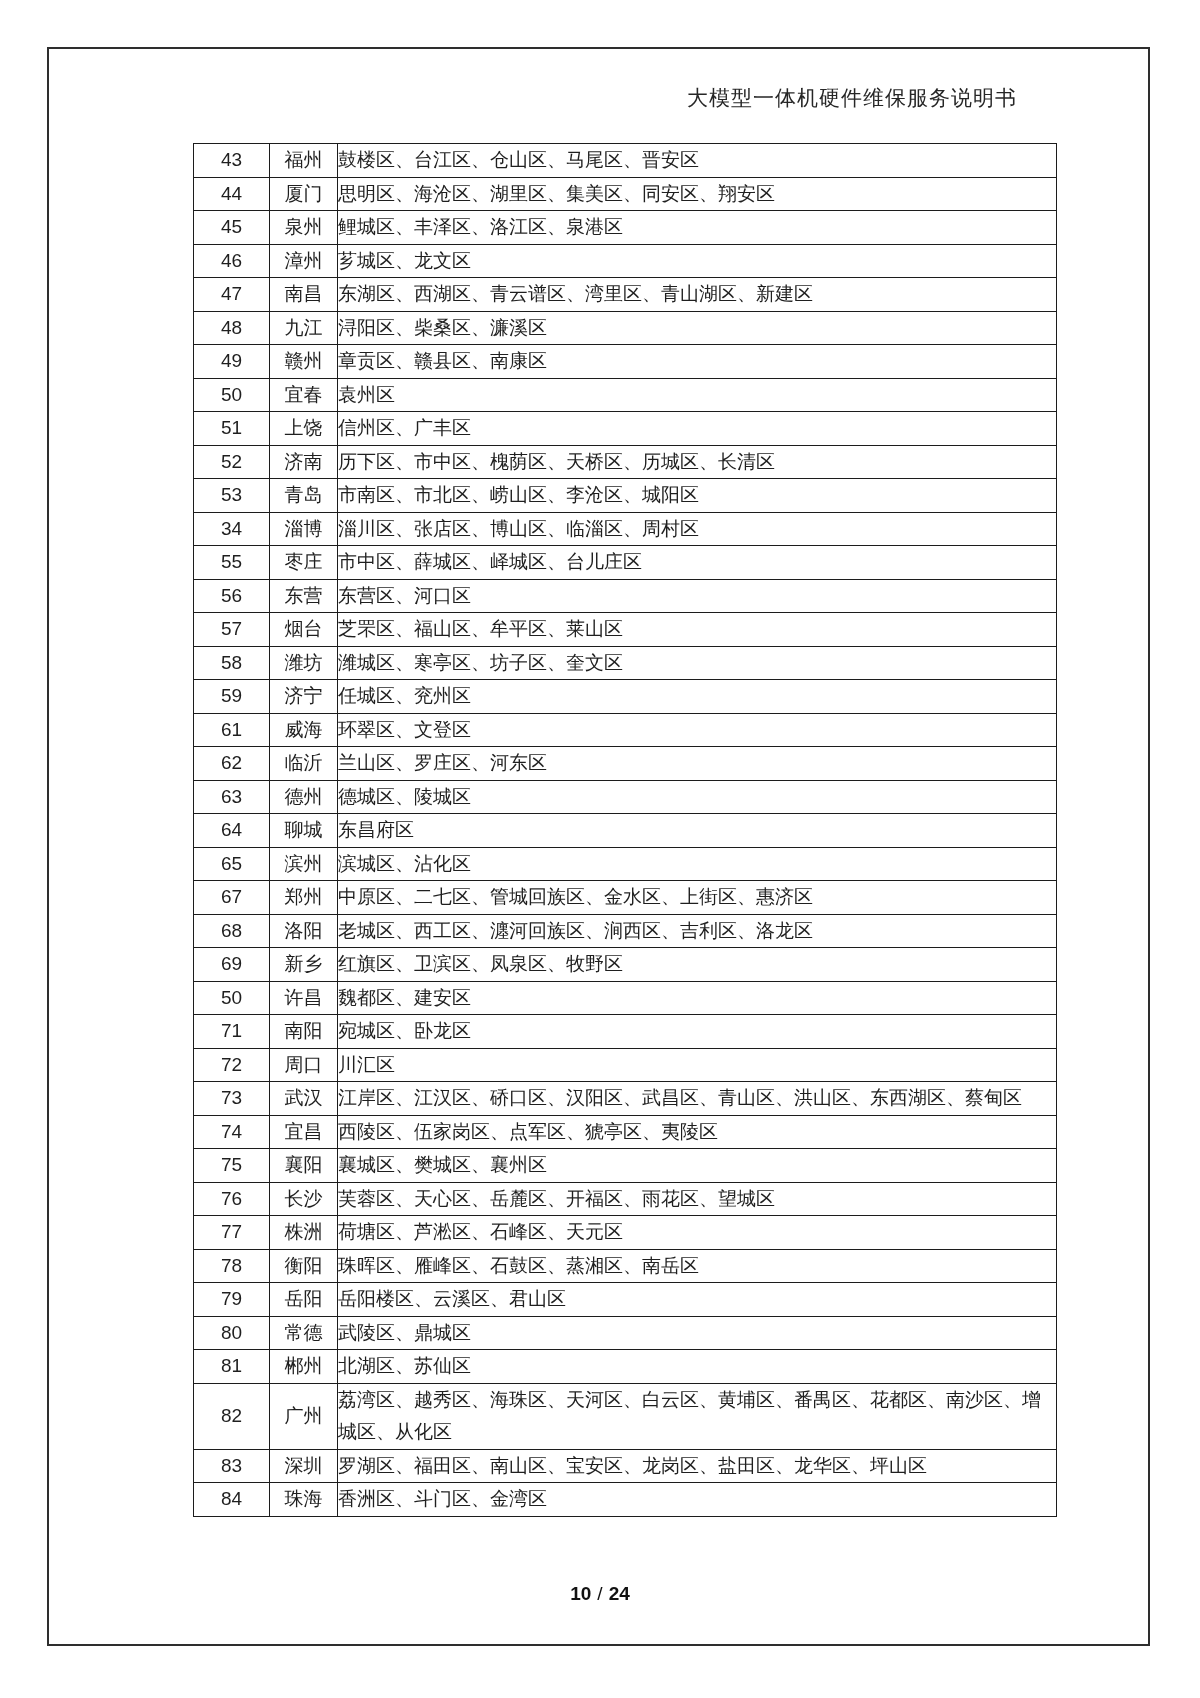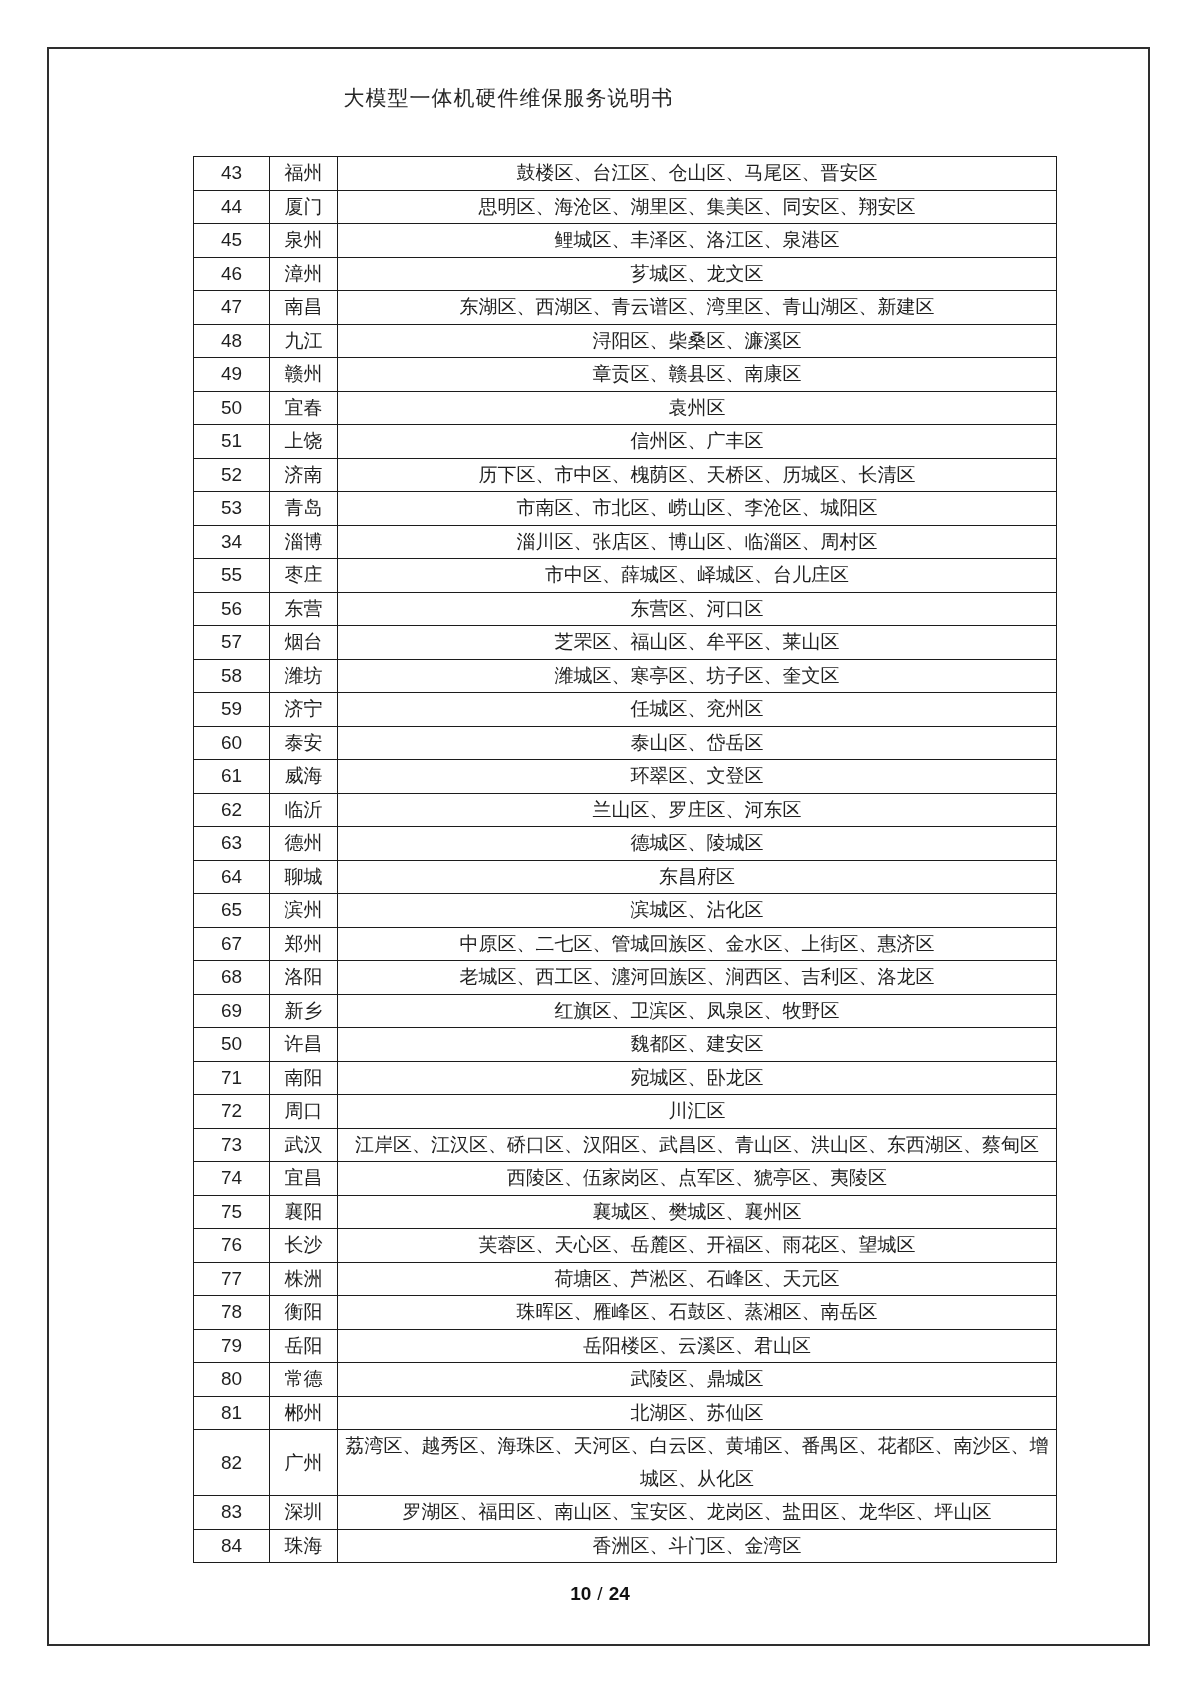--- a/index.html
+++ b/index.html
@@ -23,31 +23,31 @@
     width: 1103px;
     height: 1599px;
     border: 2px solid #2e2e2e;
     box-sizing: border-box;
   }
   .doc-header {
     position: absolute;
     top: 84px;
     left: 0;
     width: 1017px;
-    text-align: center;
+    text-align: right;
     font-family: "Liberation Serif", "DejaVu Serif", serif;
     font-size: 21px;
     letter-spacing: 1px;
     color: #262626;
     white-space: nowrap;
   }
   table.city-table {
     position: absolute;
     left: 193px;
-    top: 156px;
+    top: 143px;
     width: 860px;
     border-collapse: collapse;
     table-layout: fixed;
   }
   table.city-table td {
     border: 1.5px solid #1c1c1c;
     padding: 0;
     font-size: 19px;
     color: #1f1f1f;
     vertical-align: middle;
@@ -61,21 +61,21 @@
     text-align: center;
     font-family: "Liberation Sans", sans-serif;
     font-size: 20px;
   }
   td.c-city {
     width: 67px;
     text-align: center;
   }
   td.c-dist {
     width: 718px;
-    text-align: center;
+    text-align: left;
     padding-left: 13px;
     padding-right: 6px;
     line-height: 32.5px;
   }
   .doc-footer {
     position: absolute;
     top: 1583px;
     left: 48px;
     width: 1104px;
     text-align: center;
@@ -176,25 +176,20 @@
           <td class="c-no">58</td>
           <td class="c-city">潍坊</td>
           <td class="c-dist">潍城区、寒亭区、坊子区、奎文区</td>
         </tr>
         <tr>
           <td class="c-no">59</td>
           <td class="c-city">济宁</td>
           <td class="c-dist">任城区、兖州区</td>
         </tr>
         <tr>
-          <td class="c-no">60</td>
-          <td class="c-city">泰安</td>
-          <td class="c-dist">泰山区、岱岳区</td>
-        </tr>
-        <tr>
           <td class="c-no">61</td>
           <td class="c-city">威海</td>
           <td class="c-dist">环翠区、文登区</td>
         </tr>
         <tr>
           <td class="c-no">62</td>
           <td class="c-city">临沂</td>
           <td class="c-dist">兰山区、罗庄区、河东区</td>
         </tr>
         <tr>

